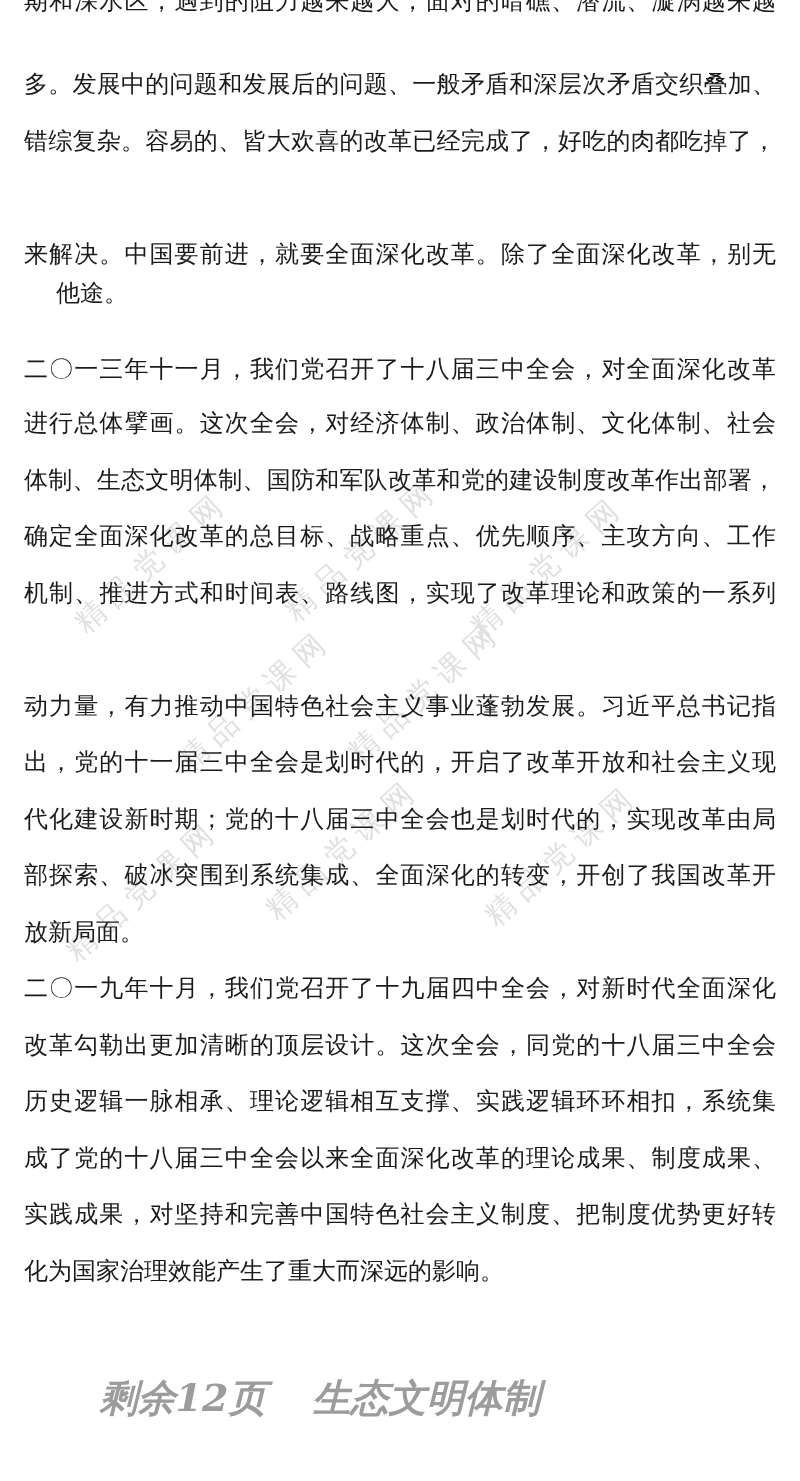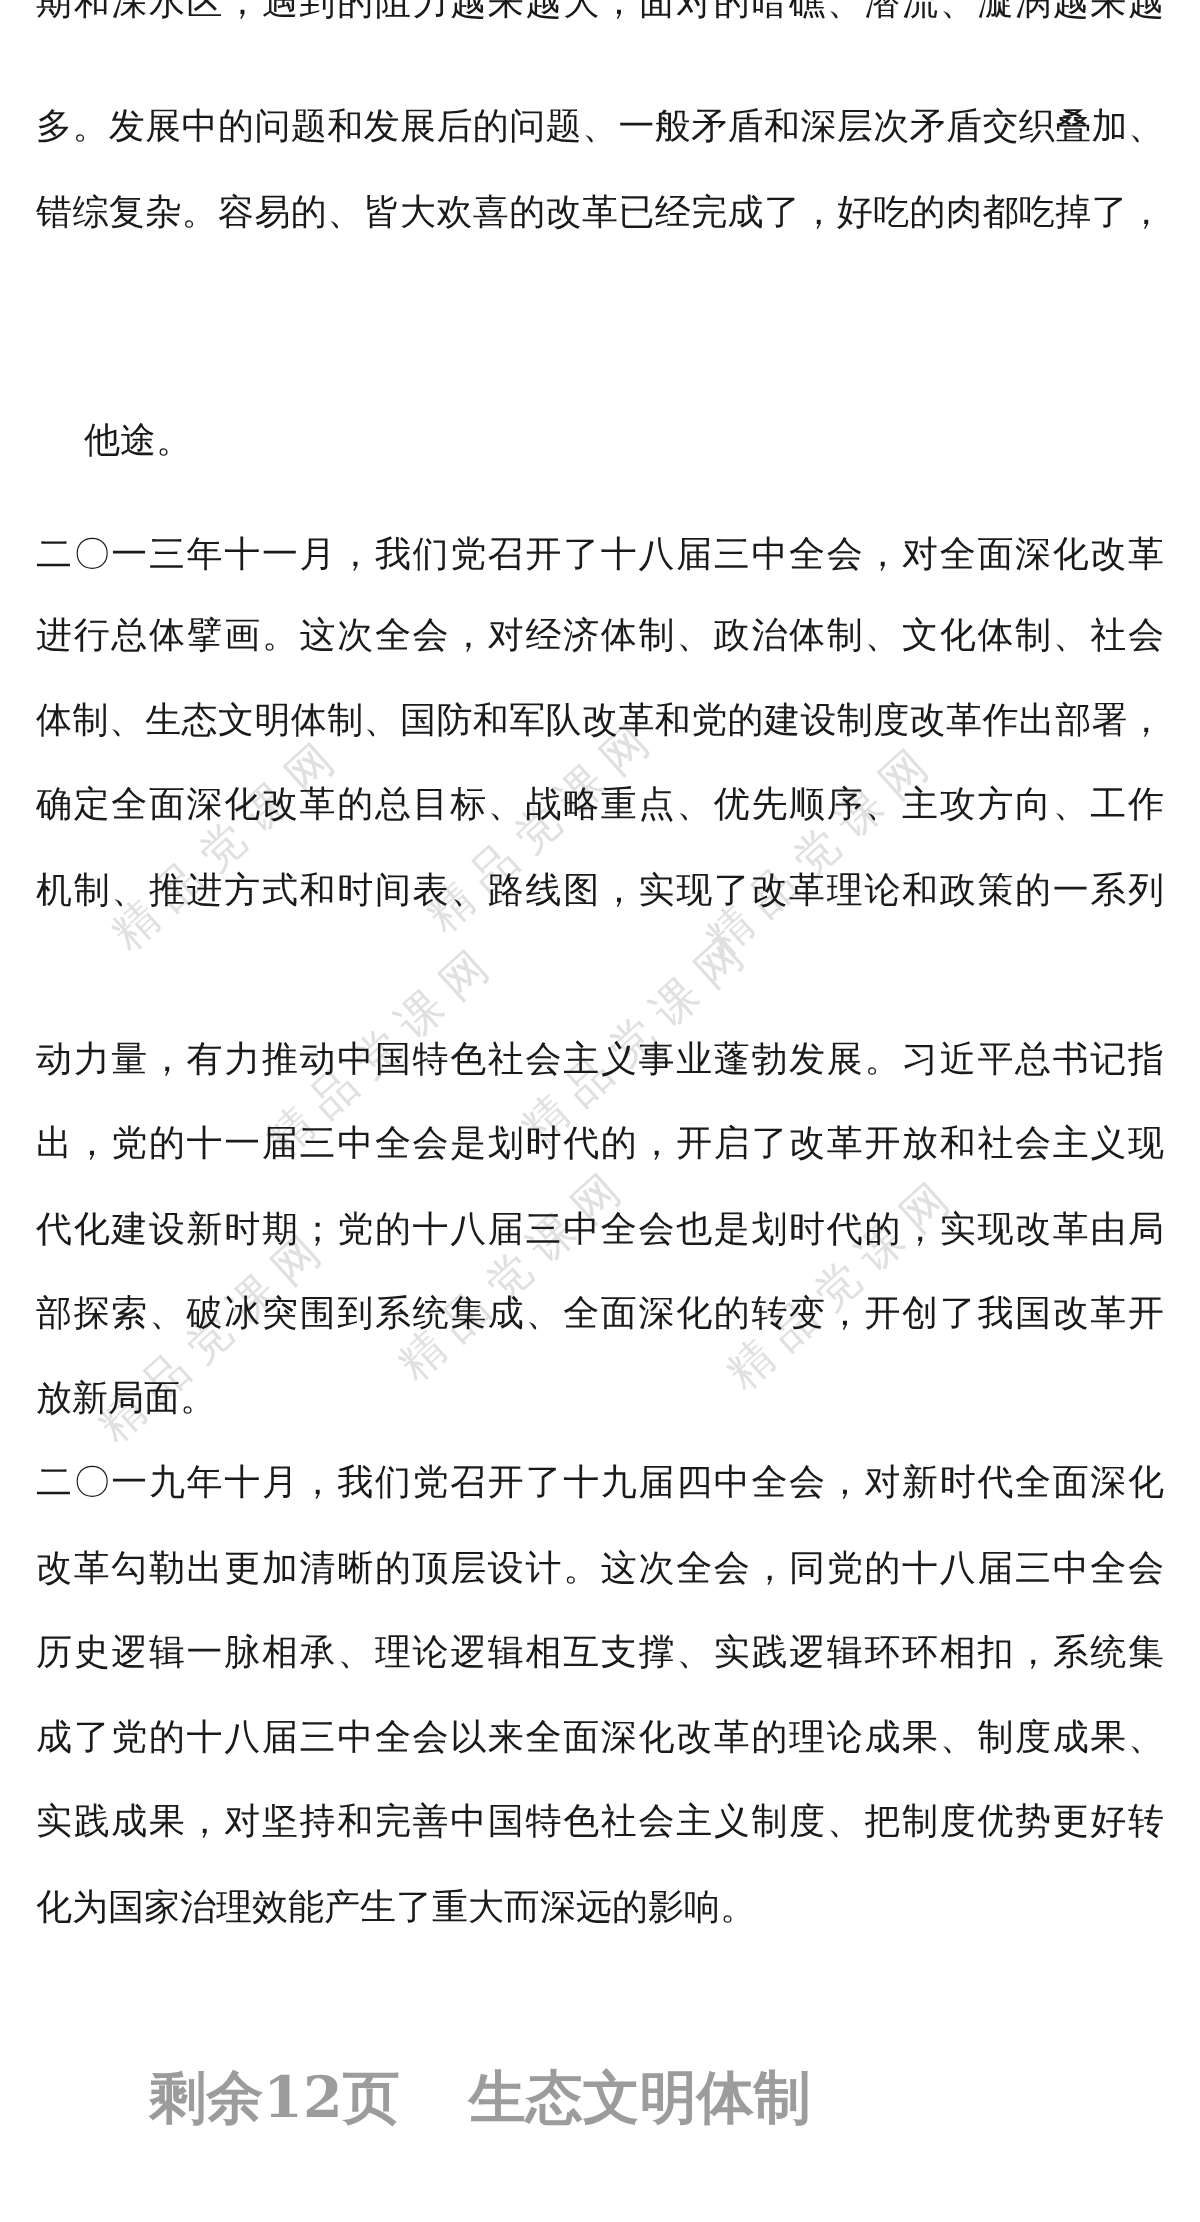--- a/index.html
+++ b/index.html
@@ -55,40 +55,42 @@
     left: 0;
     width: 640px;
     display: flex;
     justify-content: center;
     gap: 46px;
     z-index: 2;
     font-size: 38px;
     line-height: 48px;
     font-weight: 700;
     color: var(--footer-color, #9c9c9c);
+    font-style: italic;
   }
 </style>
 </head>
 <body>
 
 <div class="page">
   <div class="watermark-layer" id="wm-layer">
       <span class="wm" style="left: 152px; top: 562px;">精品党课网</span>
       <span class="wm" style="left: 362px; top: 550px;">精品党课网</span>
       <span class="wm" style="left: 548px; top: 566px;">精品党课网</span>
       <span class="wm" style="left: 255px; top: 700px;">精品党课网</span>
       <span class="wm" style="left: 425px; top: 692px;">精品党课网</span>
       <span class="wm" style="left: 143px; top: 890px;">精品党课网</span>
       <span class="wm" style="left: 343px; top: 849px;">精品党课网</span>
       <span class="wm" style="left: 562px; top: 855px;">精品党课网</span>
     </div>
   <div class="text-layer" id="text-layer">
       <div class="line" style="top: -16px;">期和深水区，遇到的阻力越来越大，面对的暗礁、潜流、漩涡越来越</div>
       <div class="line" style="top: 67px;">多。发展中的问题和发展后的问题、一般矛盾和深层次矛盾交织叠加、</div>
       <div class="line" style="top: 123.5px;">错综复杂。容易的、皆大欢喜的改革已经完成了，好吃的肉都吃掉了，</div>
+      <div class="line" style="top: 236.5px;">来解决。中国要前进，就要全面深化改革。除了全面深化改革，别无</div>
       <div class="line para-end" style="top: 276px; margin-left: 32px;">他途。</div>
       <div class="line" style="top: 352px;">二〇一三年十一月，我们党召开了十八届三中全会，对全面深化改革</div>
       <div class="line" style="top: 406px;">进行总体擘画。这次全会，对经济体制、政治体制、文化体制、社会</div>
       <div class="line" style="top: 462.5px;">体制、生态文明体制、国防和军队改革和党的建设制度改革作出部署，</div>
       <div class="line" style="top: 519px;">确定全面深化改革的总目标、战略重点、优先顺序、主攻方向、工作</div>
       <div class="line" style="top: 575.5px;">机制、推进方式和时间表、路线图，实现了改革理论和政策的一系列</div>
       <div class="line" style="top: 688.5px;">动力量，有力推动中国特色社会主义事业蓬勃发展。习近平总书记指</div>
       <div class="line" style="top: 801.5px;">代化建设新时期；党的十八届三中全会也是划时代的，实现改革由局</div>
       <div class="line" style="top: 745px;">出，党的十一届三中全会是划时代的，开启了改革开放和社会主义现</div>
       <div class="line" style="top: 858px;">部探索、破冰突围到系统集成、全面深化的转变，开创了我国改革开</div>

